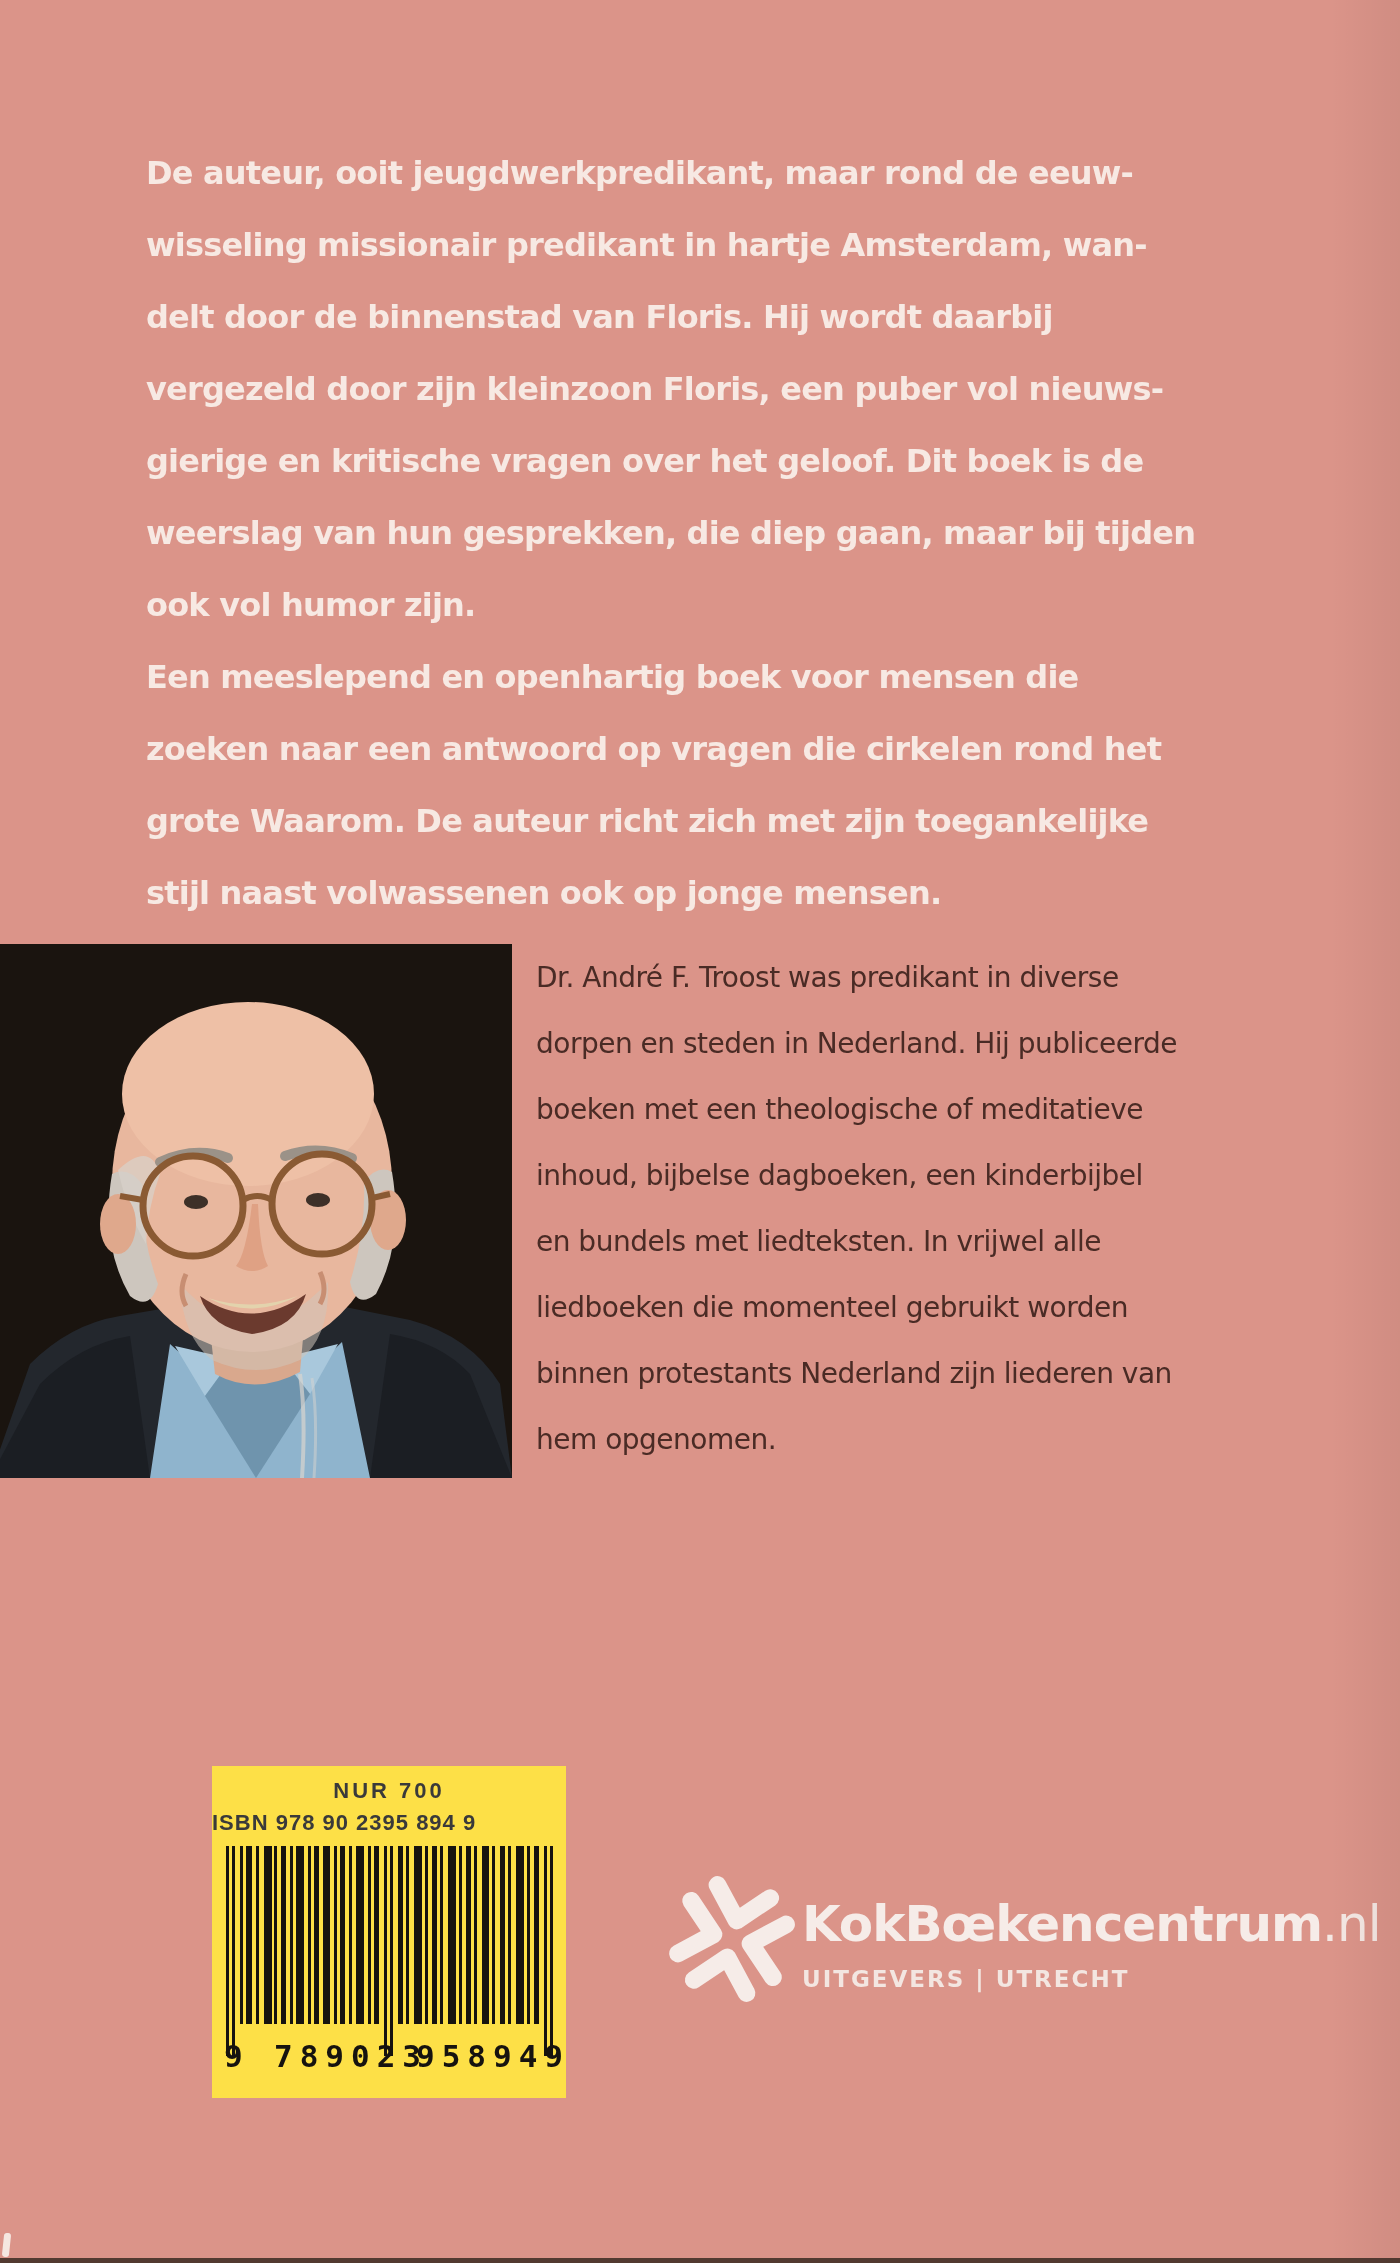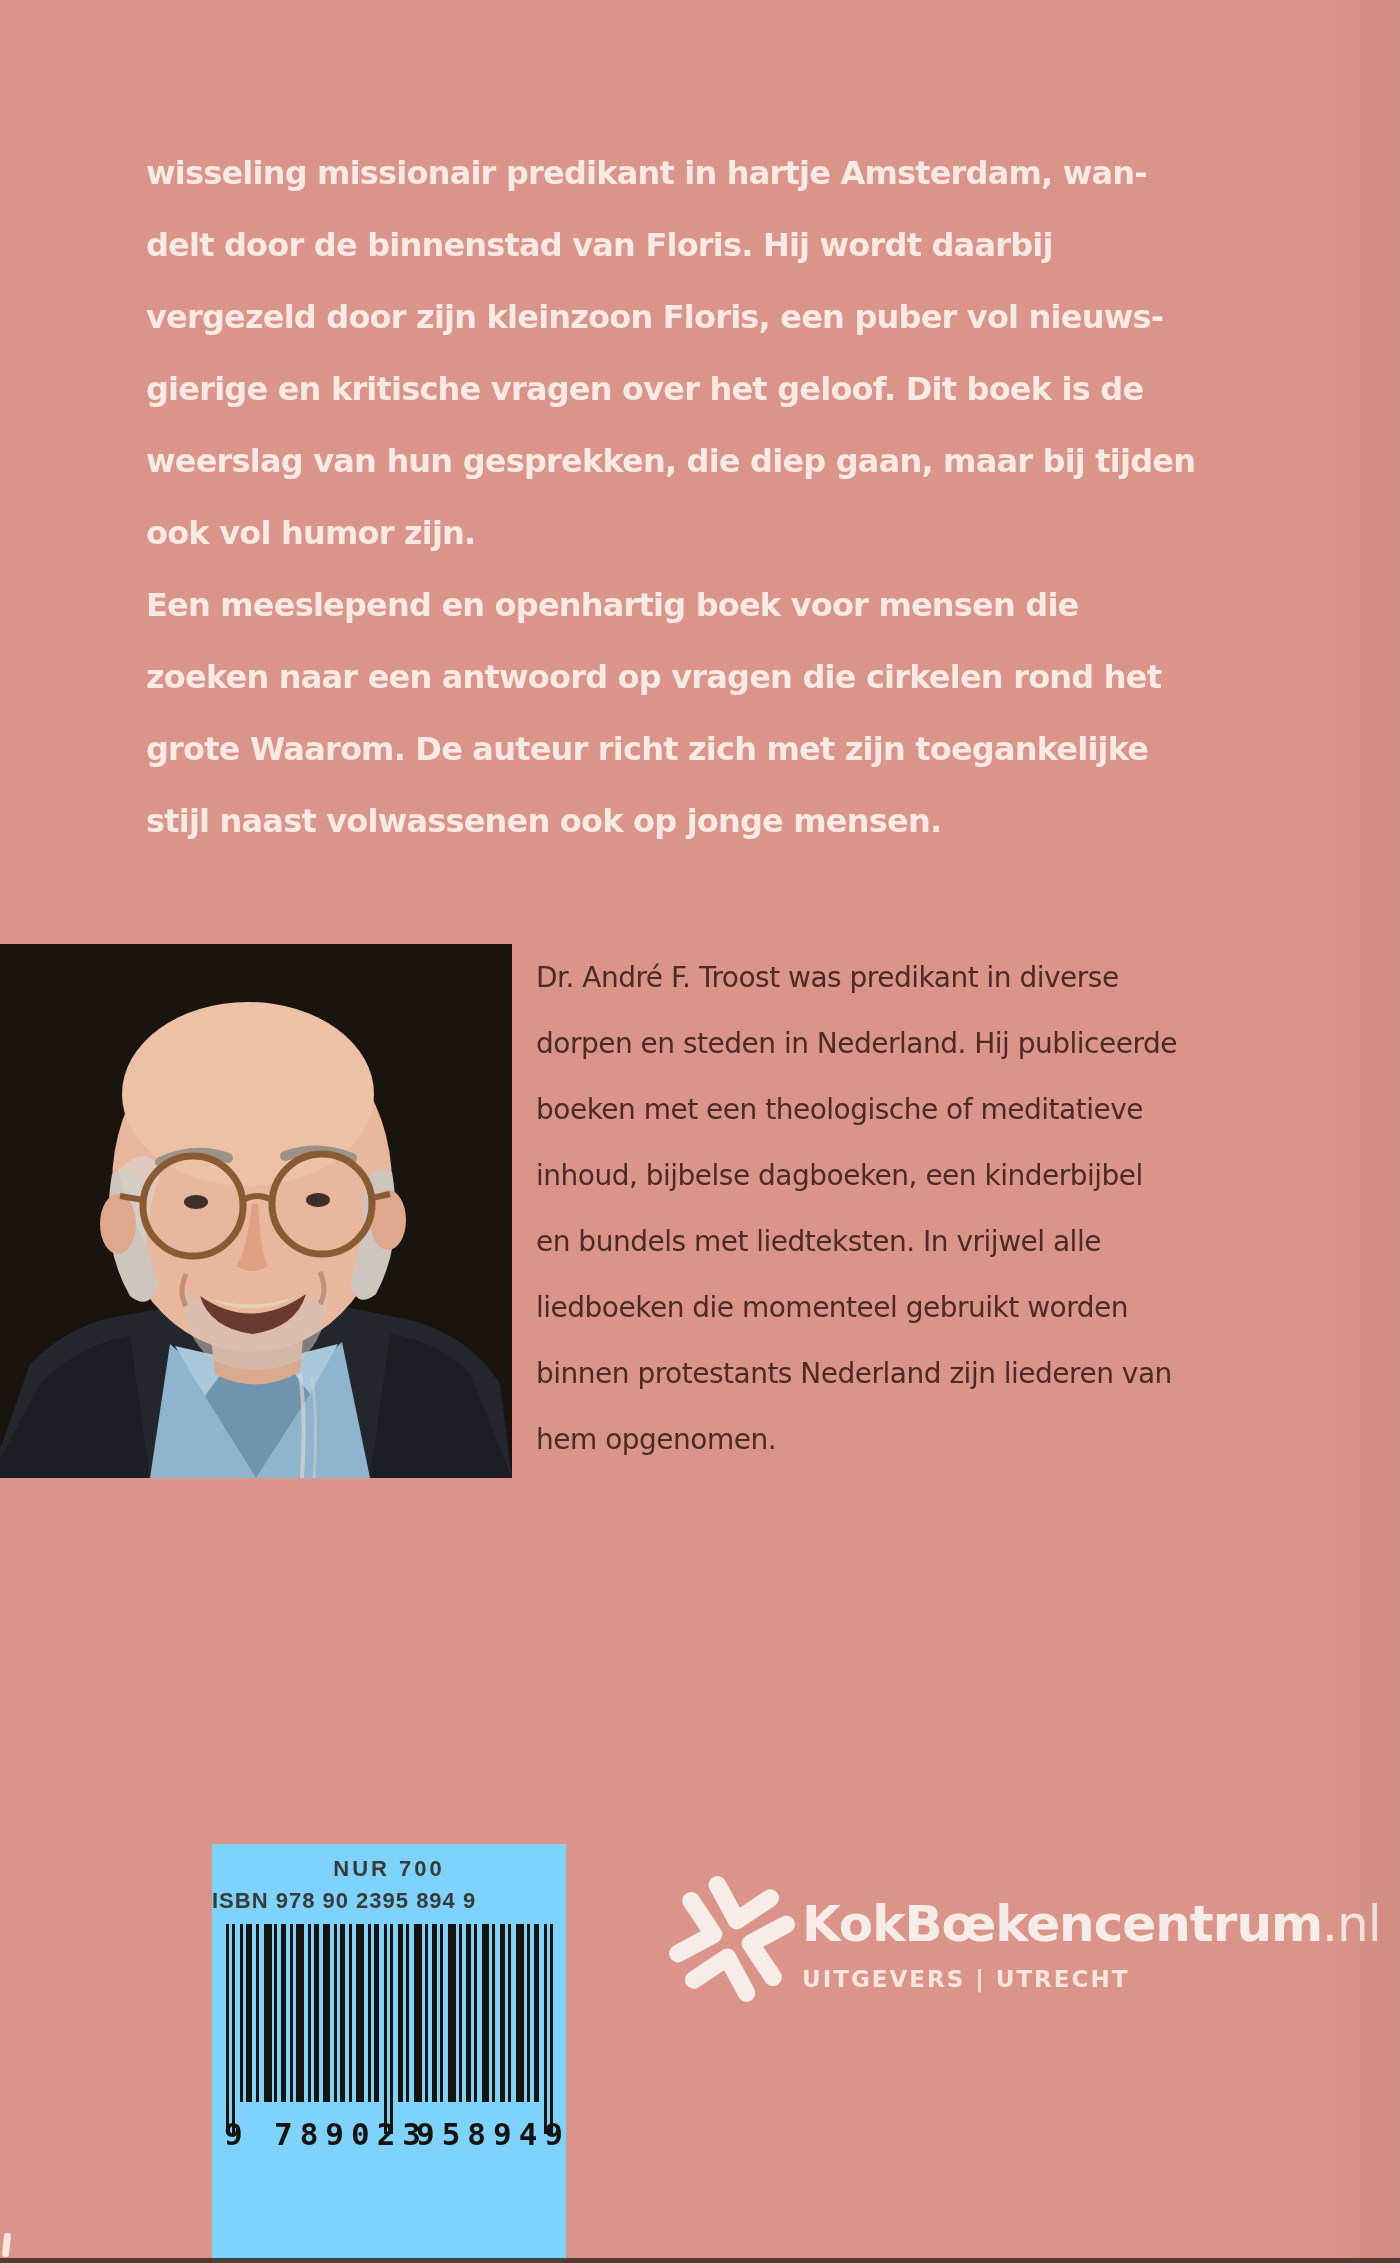--- a/index.html
+++ b/index.html
@@ -19,21 +19,21 @@
   
   .photo{position:absolute;left:0;top:944px;width:512px;height:534px;background:#17120e;}
   .photo svg{display:block;}
   
   .bio{
     position:absolute;left:536px;top:945px;
     color:#4a2b25;font-size:28px;font-weight:400;letter-spacing:-0.5px;
     line-height:66px;white-space:nowrap;
   }
   
-  .barcode-box{position:absolute;left:212px;top:1844px;width:354px;height:418px;background:#7dd3fc;}
+  .barcode-box{position:absolute;left:212px;top:1766px;width:354px;height:332px;background:#fde047;}
   .nur{position:absolute;top:12px;left:0;width:100%;text-align:center;
     font-family:"Liberation Sans", sans-serif;font-size:22px;font-weight:600;
     letter-spacing:3px;color:#3a3a3a;}
   .isbn{position:absolute;top:44px;left:0;width:100%;
     font-family:"Liberation Sans", sans-serif;font-size:22px;font-weight:600;
     letter-spacing:1px;color:#3a3a3a;}
   .bars{position:absolute;left:12px;top:80px;}
   .ean-digits{position:absolute;top:272px;left:0;width:100%;height:40px;
     font-family:"DejaVu Sans Mono", monospace;font-size:31px;font-weight:700;color:#16130f;}
   .ean-digits .lead{position:absolute;left:12px;top:0;}
@@ -49,20 +49,21 @@
   .bottom-edge{position:absolute;left:0;bottom:0;width:100%;height:5px;background:#3a2a22;opacity:0.85;}
   .corner-mark{position:absolute;left:3px;bottom:6px;width:7px;height:24px;background:#f7f0ea;
     border-radius:3px;transform:rotate(6deg);opacity:0.9;}
 </style>
 </head>
 <body>
 
 <div>
 
   <div class="blurb">
+    <div>De auteur, ooit jeugdwerkpredikant, maar rond de eeuw-</div>
     <div>wisseling missionair predikant in hartje Amsterdam, wan-</div>
     <div>delt door de binnenstad van Floris. Hij wordt daarbij</div>
     <div>vergezeld door zijn kleinzoon Floris, een puber vol nieuws-</div>
     <div>gierige en kritische vragen over het geloof. Dit boek is de</div>
     <div>weerslag van hun gesprekken, die diep gaan, maar bij tijden</div>
     <div>ook vol humor zijn.</div>
     <div>Een meeslepend en openhartig boek voor mensen die</div>
     <div>zoeken naar een antwoord op vragen die cirkelen rond het</div>
     <div>grote Waarom. De auteur richt zich met zijn toegankelijke</div>
     <div>stijl naast volwassenen ook op jonge mensen.</div>

